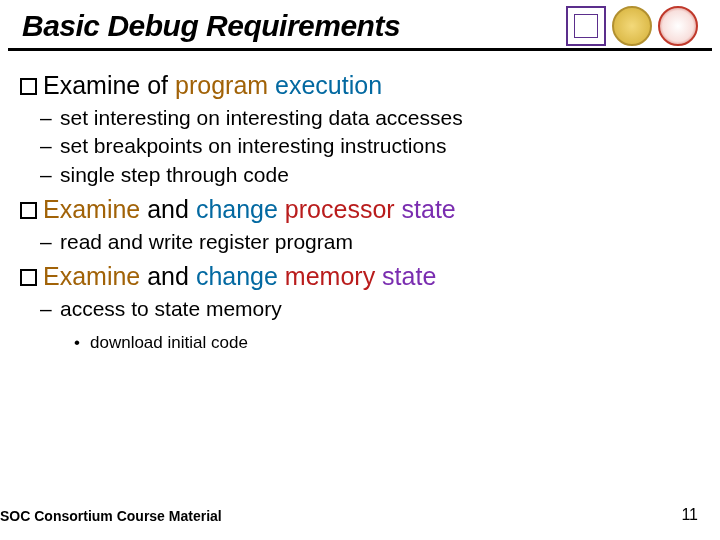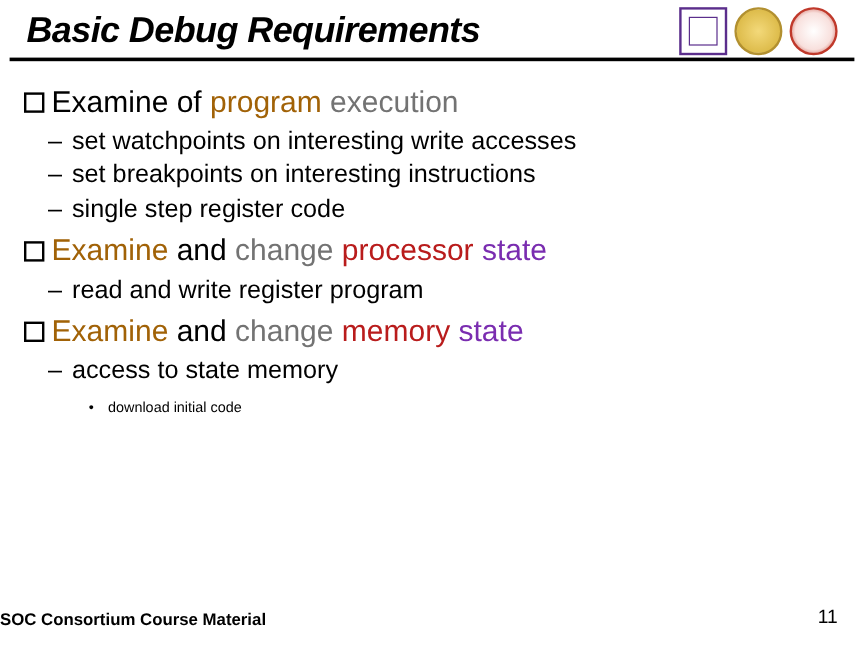--- a/index.html
+++ b/index.html
@@ -82,42 +82,42 @@
     height: 17px;
     border: 2px solid #000;
     display: inline-block;
     margin-right: 6px;
     position: relative;
     top: 1px;
     flex-shrink: 0;
   }
   .top-text .seg1 { color: #000; }
   .top-text .color-red { color: #a16207; }
-  .top-text .color-green { color: #737373; }
+  .top-text .color-green { color: #0369a1; }
   .top-text .color-blue { color: #b91c1c; }
   .top-text .color-purple { color: #7a2db0; }
   .sub-list {
     padding-left: 40px;
     margin-bottom: 6px;
   }
   .sub-item {
     font-size: 21px;
     line-height: 1.35;
   }
   .sub-item::before {
     content: "–";
     display: inline-block;
     width: 20px;
     margin-left: -20px;
   }
   .sub-sub-list {
     padding-left: 70px;
   }
   .sub-sub-item {
-    font-size: 12px;
+    font-size: 17px;
     line-height: 1.5;
   }
   .sub-sub-item::before {
     content: "•";
     display: inline-block;
     width: 16px;
     margin-left: -16px;
   }
   .footer-text {
     position: absolute;
@@ -149,23 +149,23 @@
 
 <div class="content">
 
   <div class="top-item">
     <span class="checkbox"></span>
     <span class="top-text">
       <span class="seg1">Examine</span><span class="seg1"> of </span><span class="color-red">program</span><span class="seg1"> </span><span class="color-green">execution</span>
     </span>
   </div>
   <div class="sub-list">
-    <div class="sub-item">set watchpoints on interesting write accesses</div>
+    <div class="sub-item">set interesting on interesting data accesses</div>
     <div class="sub-item">set breakpoints on interesting instructions</div>
-    <div class="sub-item">single step register code</div>
+    <div class="sub-item">single step through code</div>
   </div>
 
   <div class="top-item">
     <span class="checkbox"></span>
     <span class="top-text">
       <span class="color-red">Examine</span><span class="seg1"> and </span><span class="color-green">change</span><span class="seg1"> </span><span class="color-blue">processor</span><span class="seg1"> </span><span class="color-purple">state</span>
     </span>
   </div>
   <div class="sub-list">
     <div class="sub-item">read and write register program</div>

